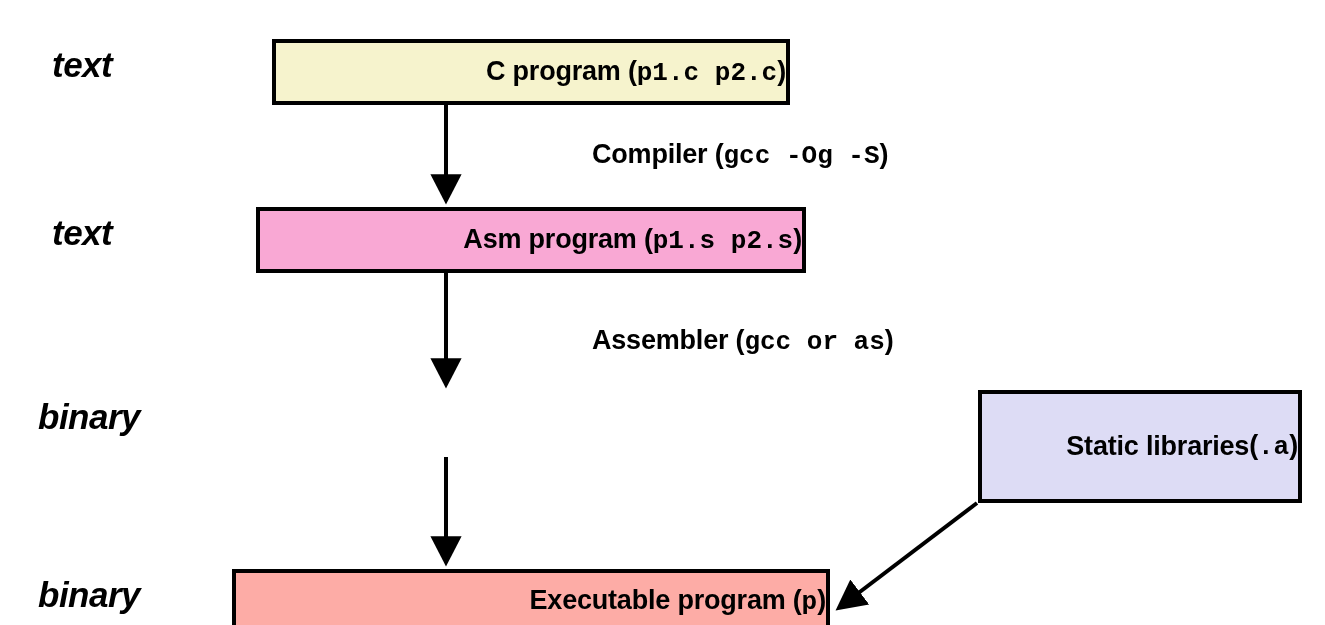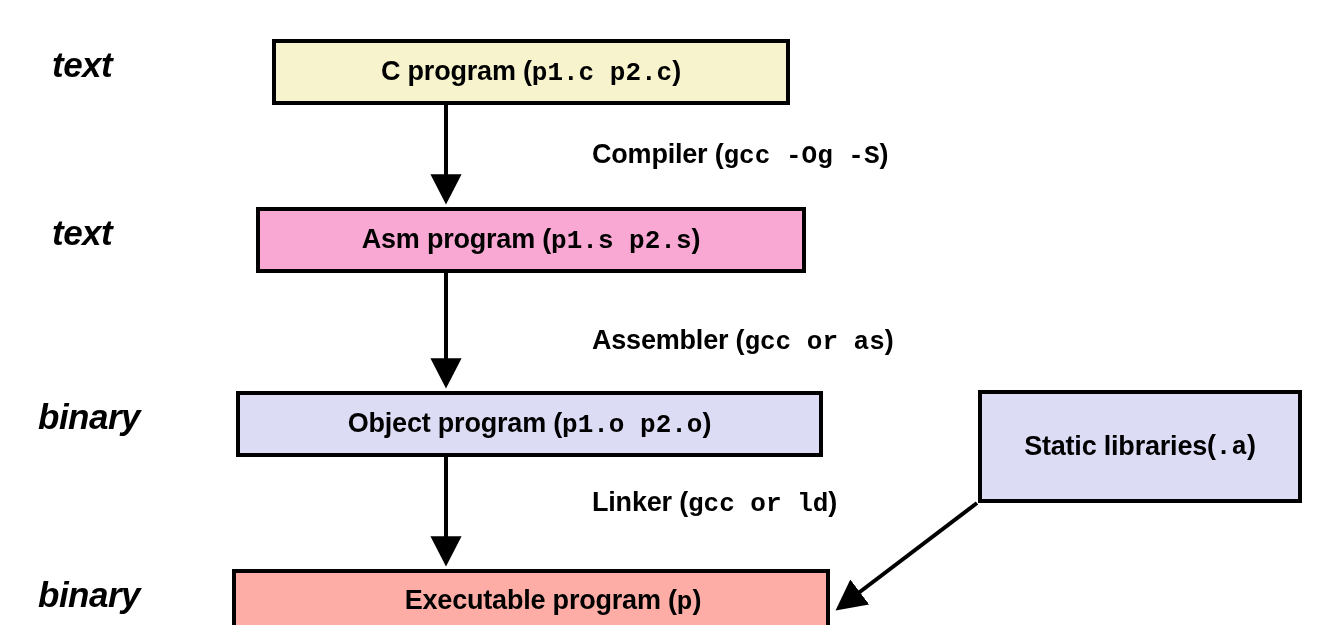--- a/index.html
+++ b/index.html
@@ -31,21 +31,21 @@
     text-align: left;
   }
 
   
   .node-box {
     position: absolute;
     box-sizing: border-box;
     border: 4px solid #000000;
     display: flex;
     align-items: center;
-    justify-content: center;
+    justify-content: flex-end;
     text-align: center;
   }
   .node-text {
     font-family: "Liberation Sans", sans-serif;
     font-weight: bold;
     font-size: 27px;
     color: #000000;
     white-space: nowrap;
     letter-spacing: -0.2px;
     line-height: 1.15;
@@ -134,36 +134,28 @@
   <div class="node-box" style="left:256px; top:178px; width:550px; height:66px; background:#f9a8d4;">
     <div class="node-text">
       <span>Asm program (</span><span class="mono">p1.s  p2.s</span><span>)</span>
     </div>
   </div>
 
   <div class="edge-label" style="left:592px; top:296px;">
     <span>Assembler (</span><span class="mono">gcc or as</span><span>)</span>
   </div>
 
-  <div class="node-box" style="left:236px; top:362px; width:587px; height:66px; background:#dddcf5;">
-    <div class="node-text">
-      <span>Object program (</span><span class="mono">p1.o  p2.o</span><span>)</span>
-    </div>
-  </div>
 
   <div class="node-box" style="left:978px; top:361px; width:324px; height:113px; background:#dddcf5; flex-direction:row;">
     <div class="node-text">Static libraries</div>
     <div class="node-text">
       <span>(</span><span class="mono">.a</span><span>)</span>
     </div>
   </div>
 
-  <div class="edge-label" style="left:592px; top:458px;">
-    <span>Linker (</span><span class="mono">gcc or  ld</span><span>)</span>
-  </div>
 
   <div class="node-box" style="left:232px; top:540px; width:598px; height:65px; background:#fdaca6;padding-left:44px;">
     <div class="node-text">
       <span>Executable program (</span><span class="mono">p</span><span>)</span>
     </div>
   </div>
 
 </div>
 
 </body></html>

